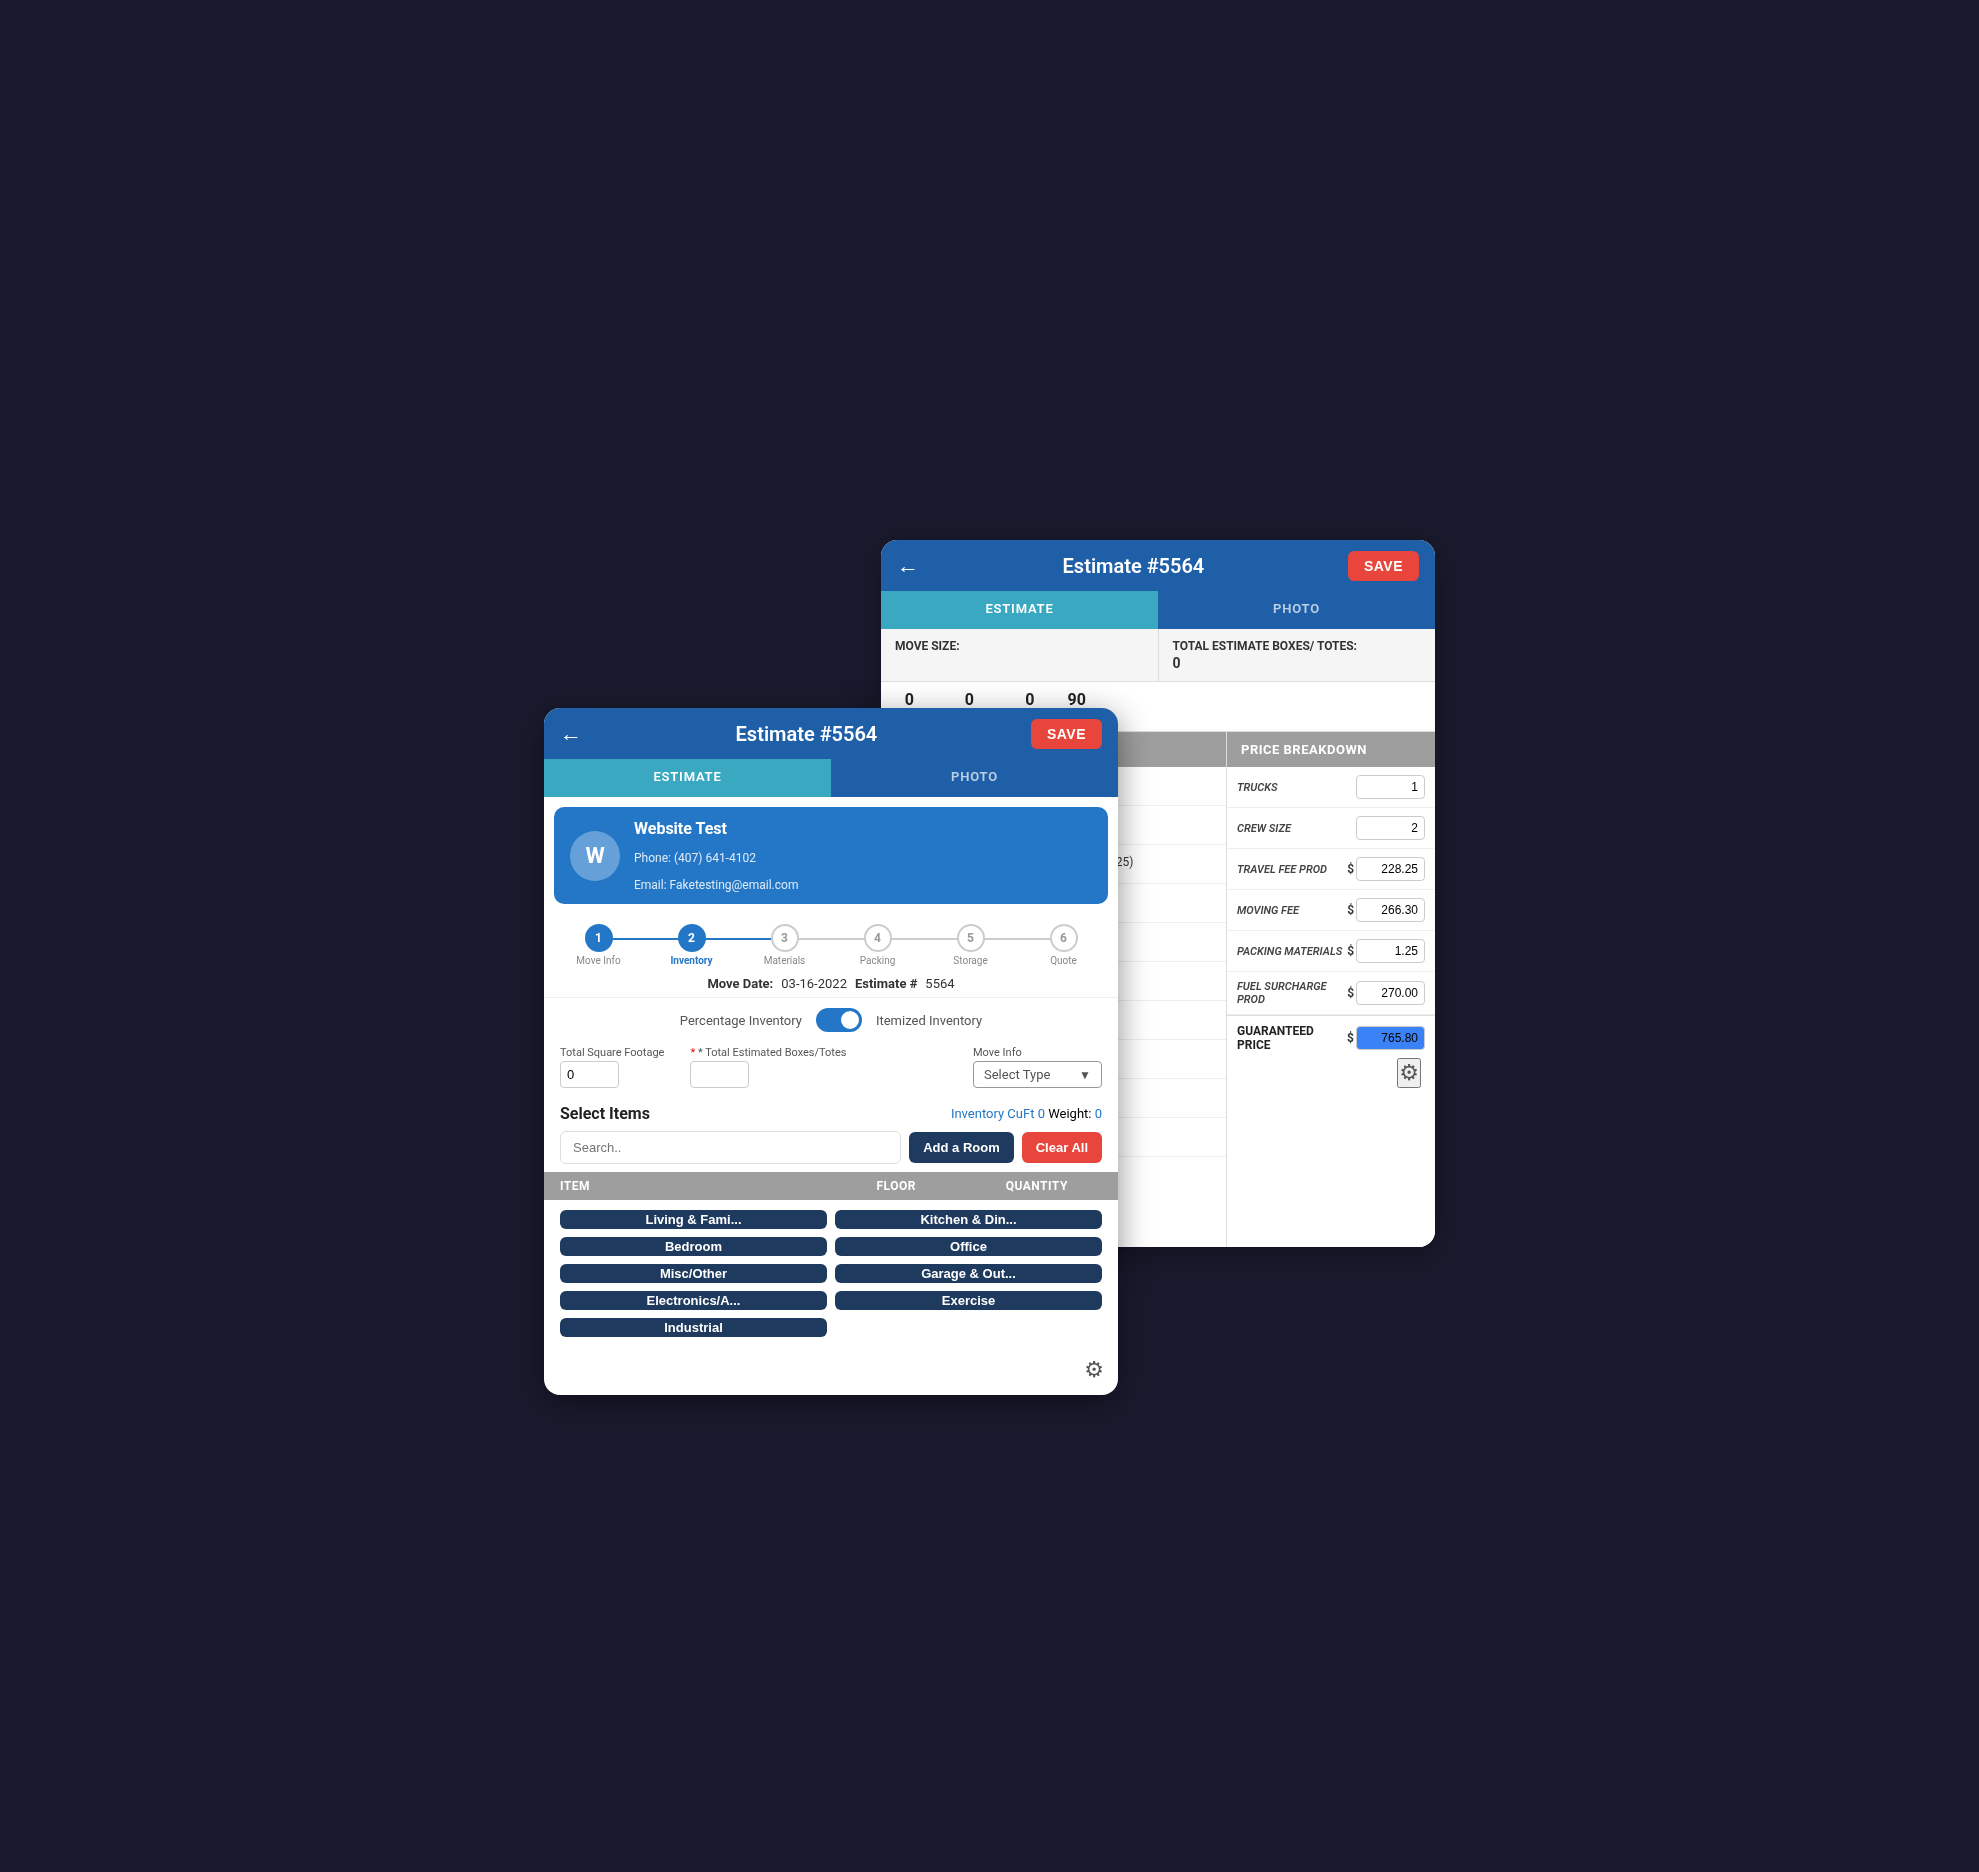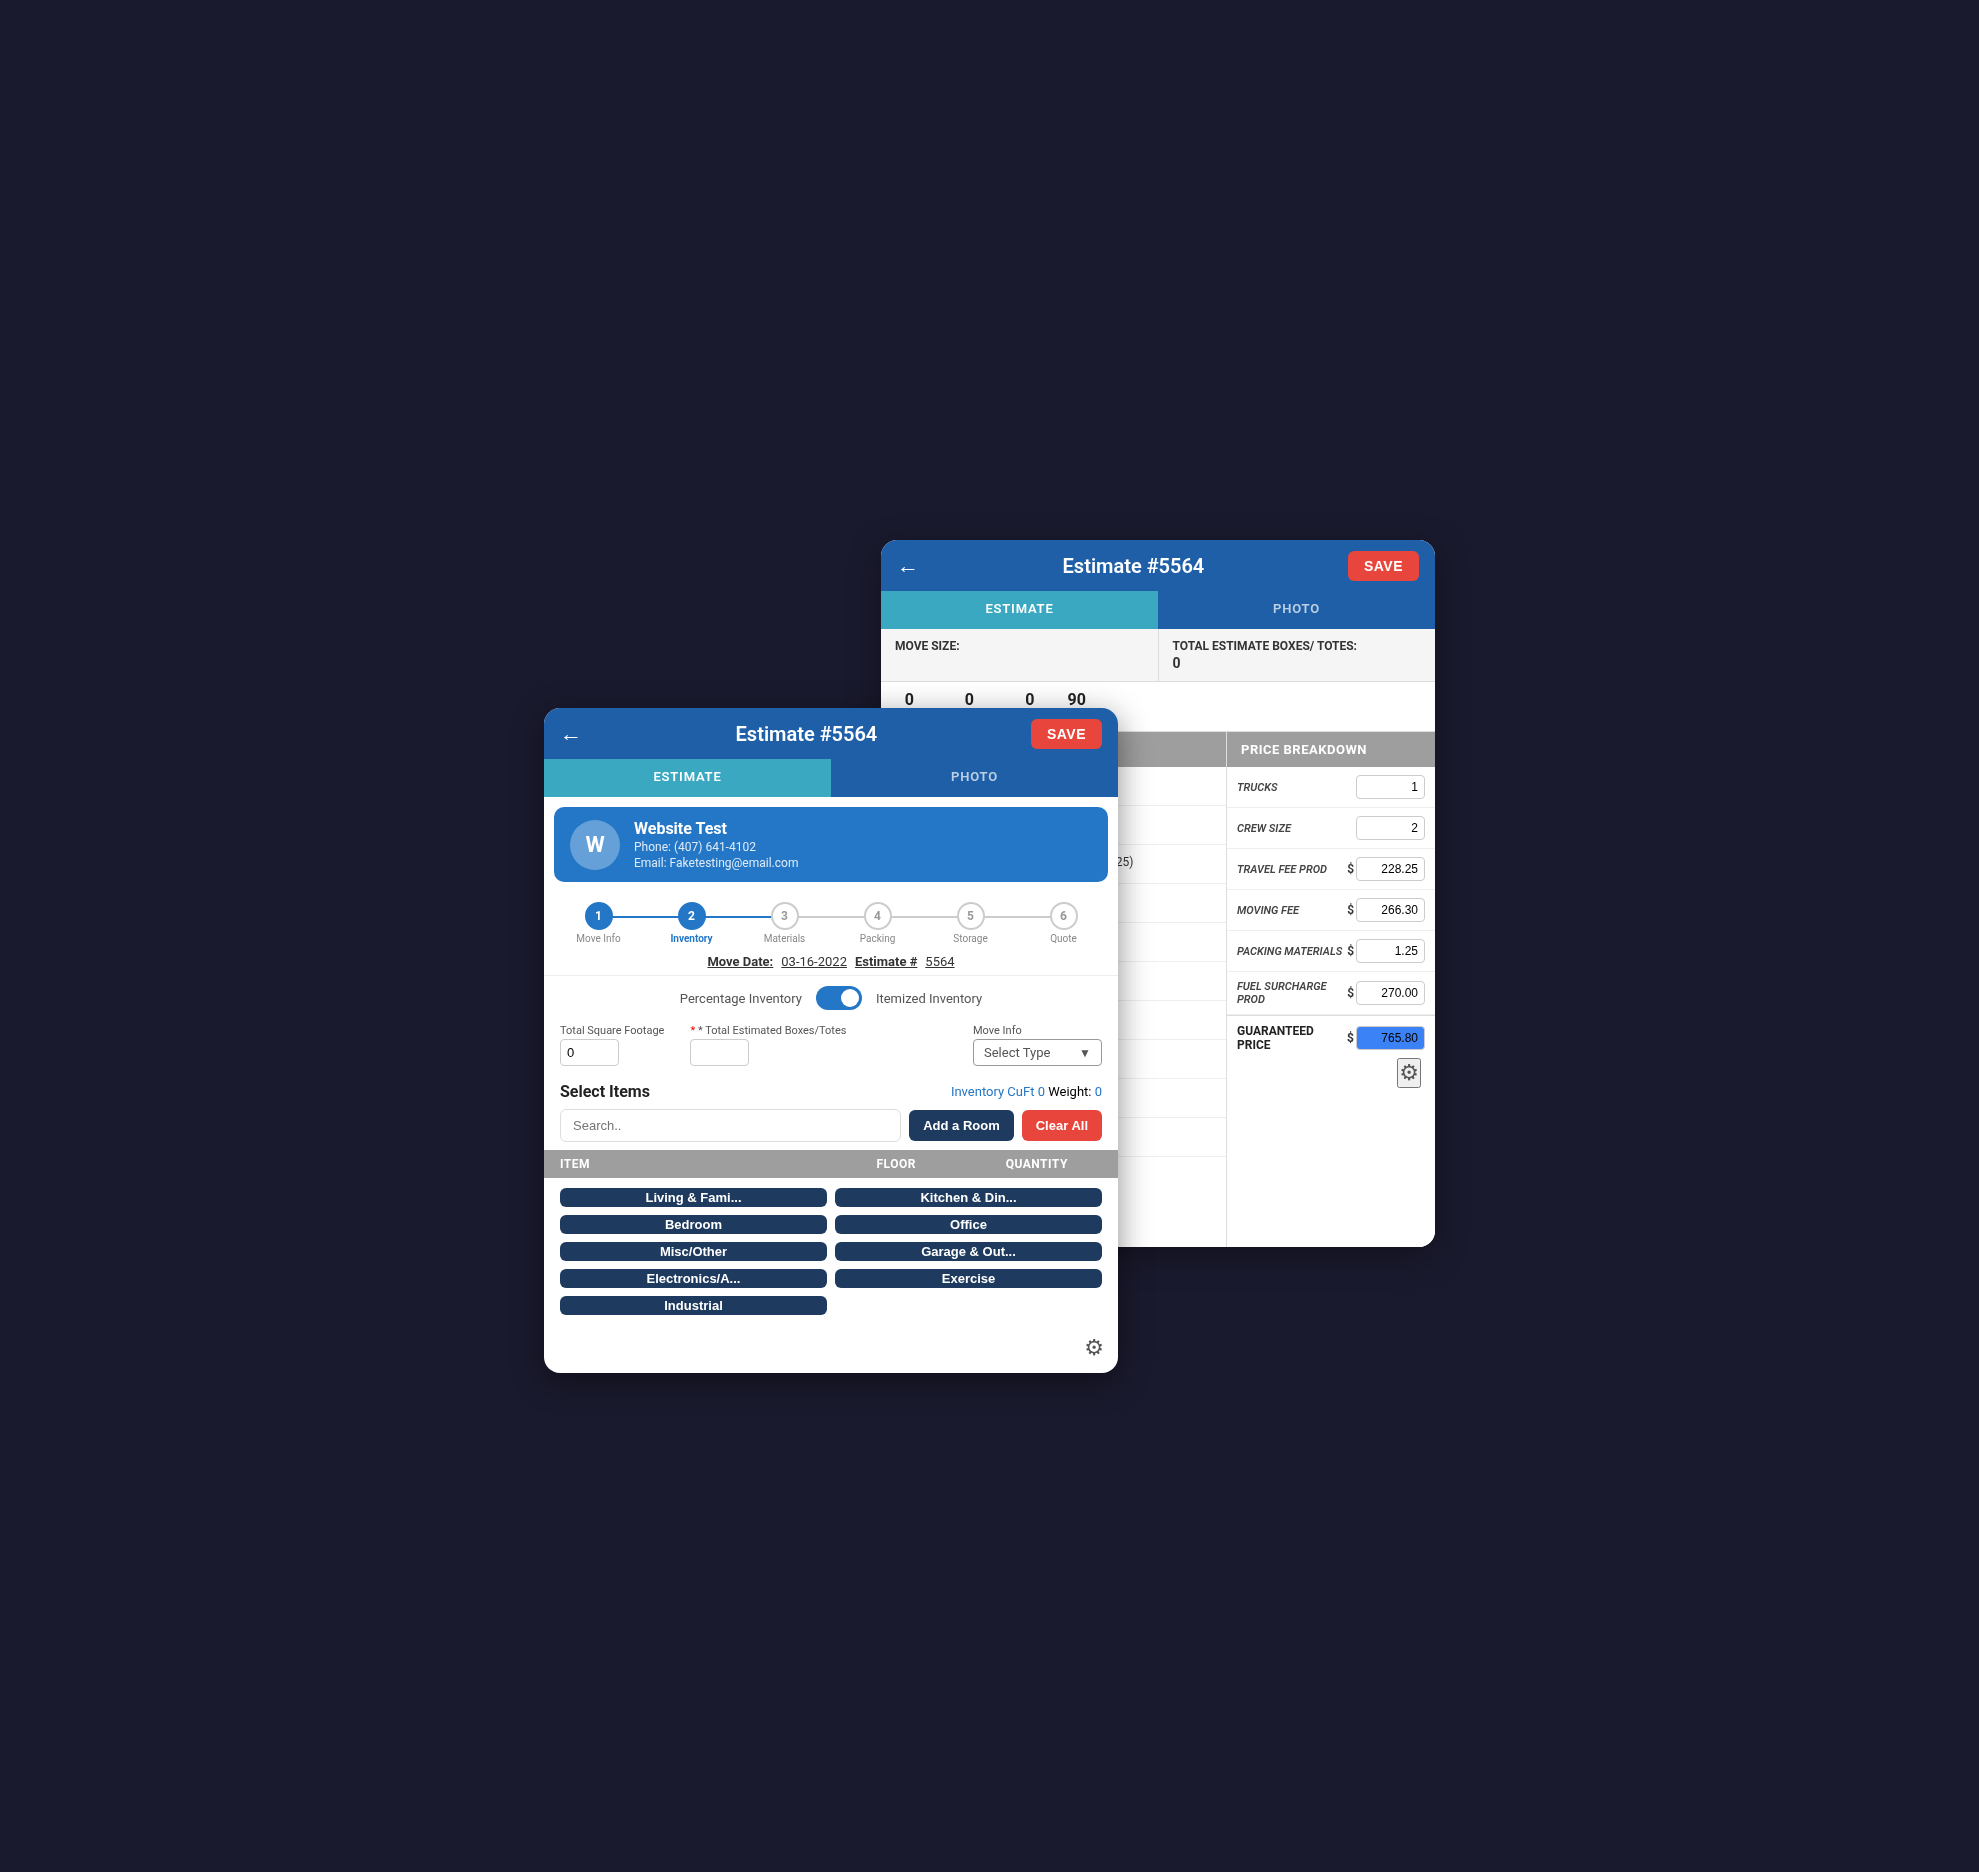--- a/index.html
+++ b/index.html
@@ -121,21 +121,21 @@
       flex-shrink: 0;
     }
     .customer-info .name {
       color: #fff;
       font-size: 16px;
       font-weight: 700;
     }
     .customer-info .detail {
       color: rgba(255,255,255,0.85);
       font-size: 12px;
-      margin-top: 2px;
+      margin-top: 13px;
     }
 
     
     .steps-row {
       display: flex;
       align-items: flex-start;
       justify-content: center;
       padding: 10px 8px 4px;
       gap: 0;
     }
@@ -191,21 +191,20 @@
     
     .move-date-row {
       display: flex;
       align-items: flex-end;
       justify-content: center;
       gap: 8px;
       padding: 6px 16px;
       font-size: 13px;
       color: #333;
       border-bottom: 1px solid #eee;
-      text-decoration: underline;
     }
     .move-date-row strong { font-weight: 700; }
 
     
     .toggle-row {
       display: flex;
       align-items: center;
       justify-content: center;
       gap: 14px;
       padding: 10px 16px 6px;

